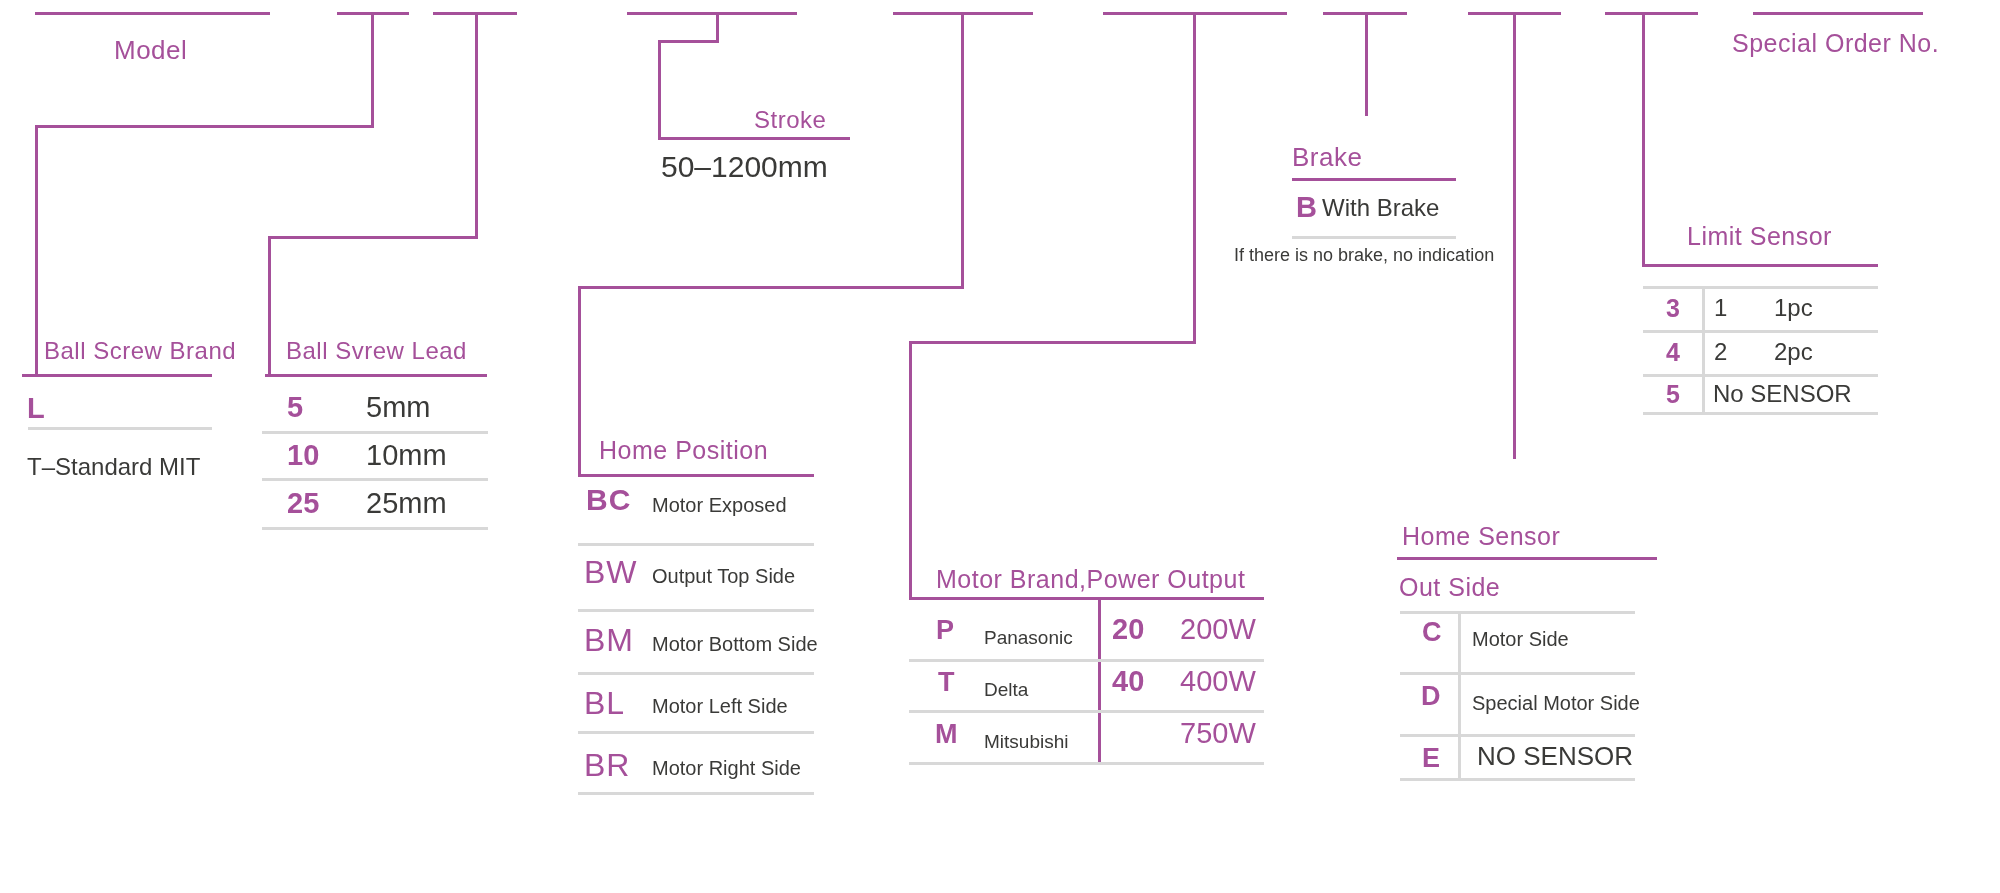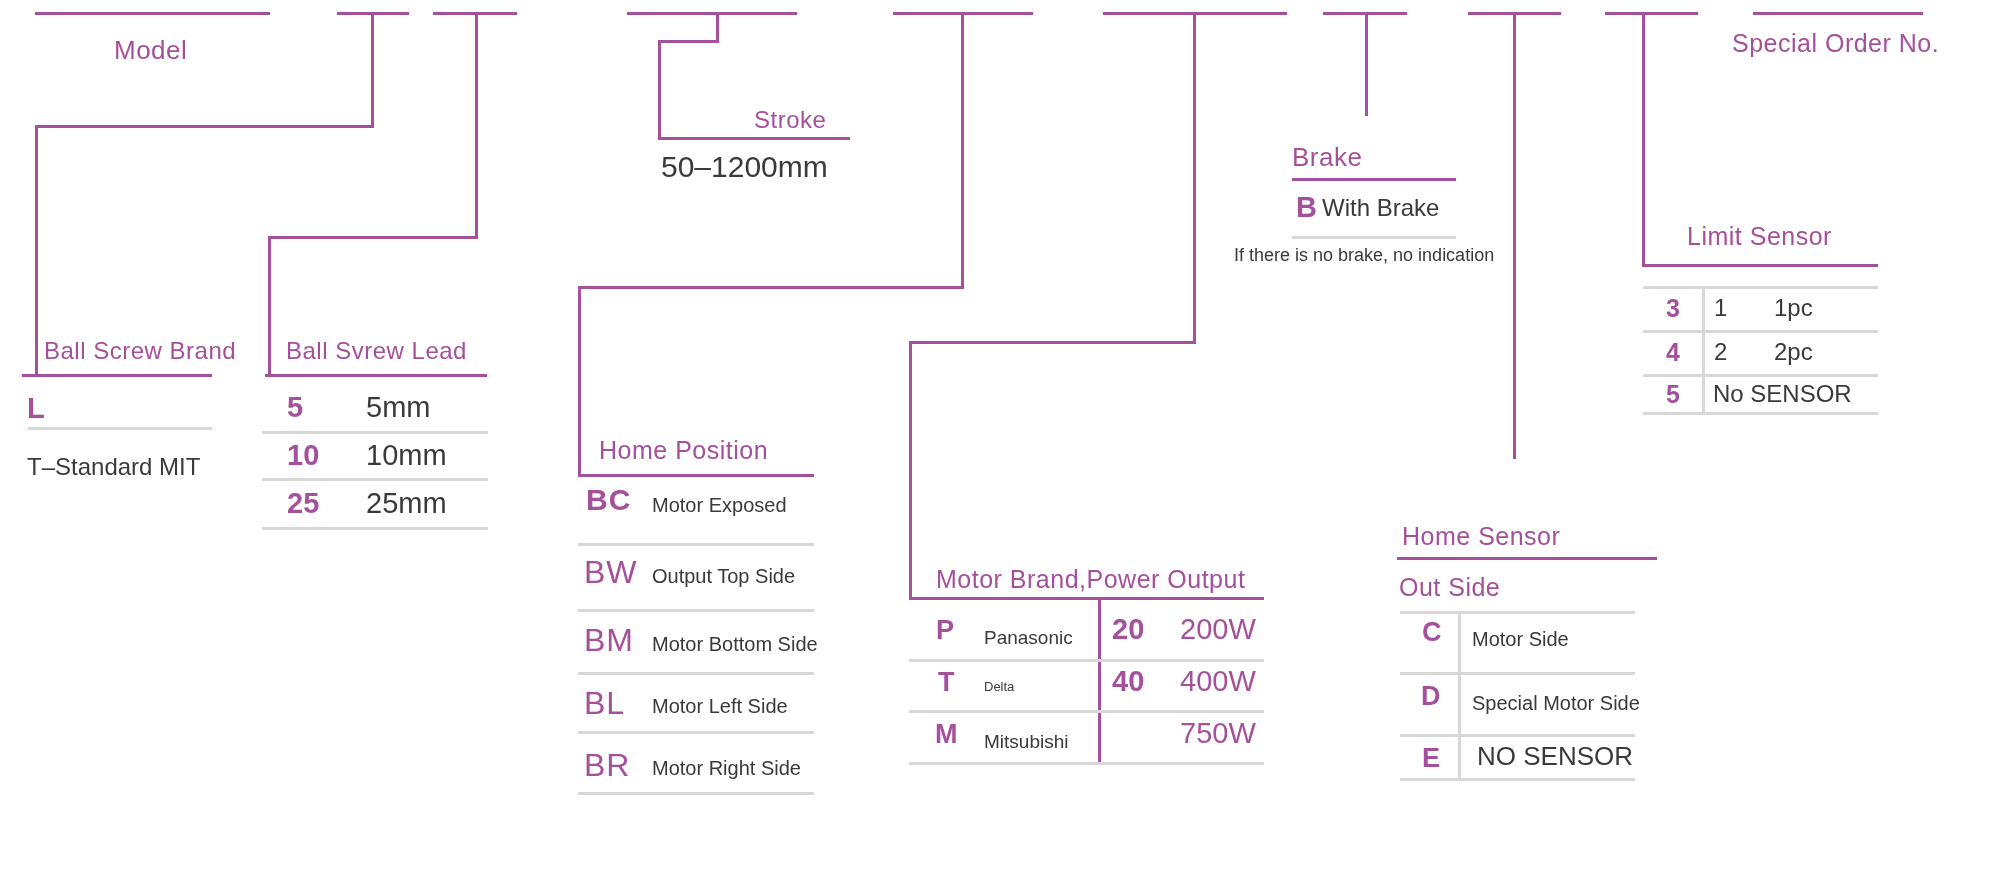--- a/index.html
+++ b/index.html
@@ -129,21 +129,21 @@
     <div class="pl" style="left:909px;top:597px;width:355px;height:3px"></div>
     <div class="pl" style="left:1098px;top:597px;width:3px;height:167px"></div>
 
     <div class="t pink b" style="left:936px;top:617px;font-size:27px">P</div>
     <div class="t ink" style="left:984px;top:628px;font-size:19px">Panasonic</div>
     <div class="t pink b" style="left:1112px;top:615px;font-size:29px">20</div>
     <div class="t pink" style="left:1180px;top:615px;font-size:29px">200W</div>
     <div class="gl" style="left:909px;top:659px;width:355px;height:3px"></div>
 
     <div class="t pink b" style="left:938px;top:669px;font-size:27px">T</div>
-    <div class="t ink" style="left:984px;top:680px;font-size:13px">Delta</div>
+    <div class="t ink" style="left:984px;top:680px;font-size:19px">Delta</div>
     <div class="t pink b" style="left:1112px;top:667px;font-size:29px">40</div>
     <div class="t pink" style="left:1180px;top:667px;font-size:29px">400W</div>
     <div class="gl" style="left:909px;top:710px;width:355px;height:3px"></div>
 
     <div class="t pink b" style="left:935px;top:721px;font-size:27px">M</div>
     <div class="t ink" style="left:984px;top:732px;font-size:19px">Mitsubishi</div>
     <div class="t pink" style="left:1180px;top:719px;font-size:29px">750W</div>
     <div class="gl" style="left:909px;top:762px;width:355px;height:3px"></div>
   </div>
 

